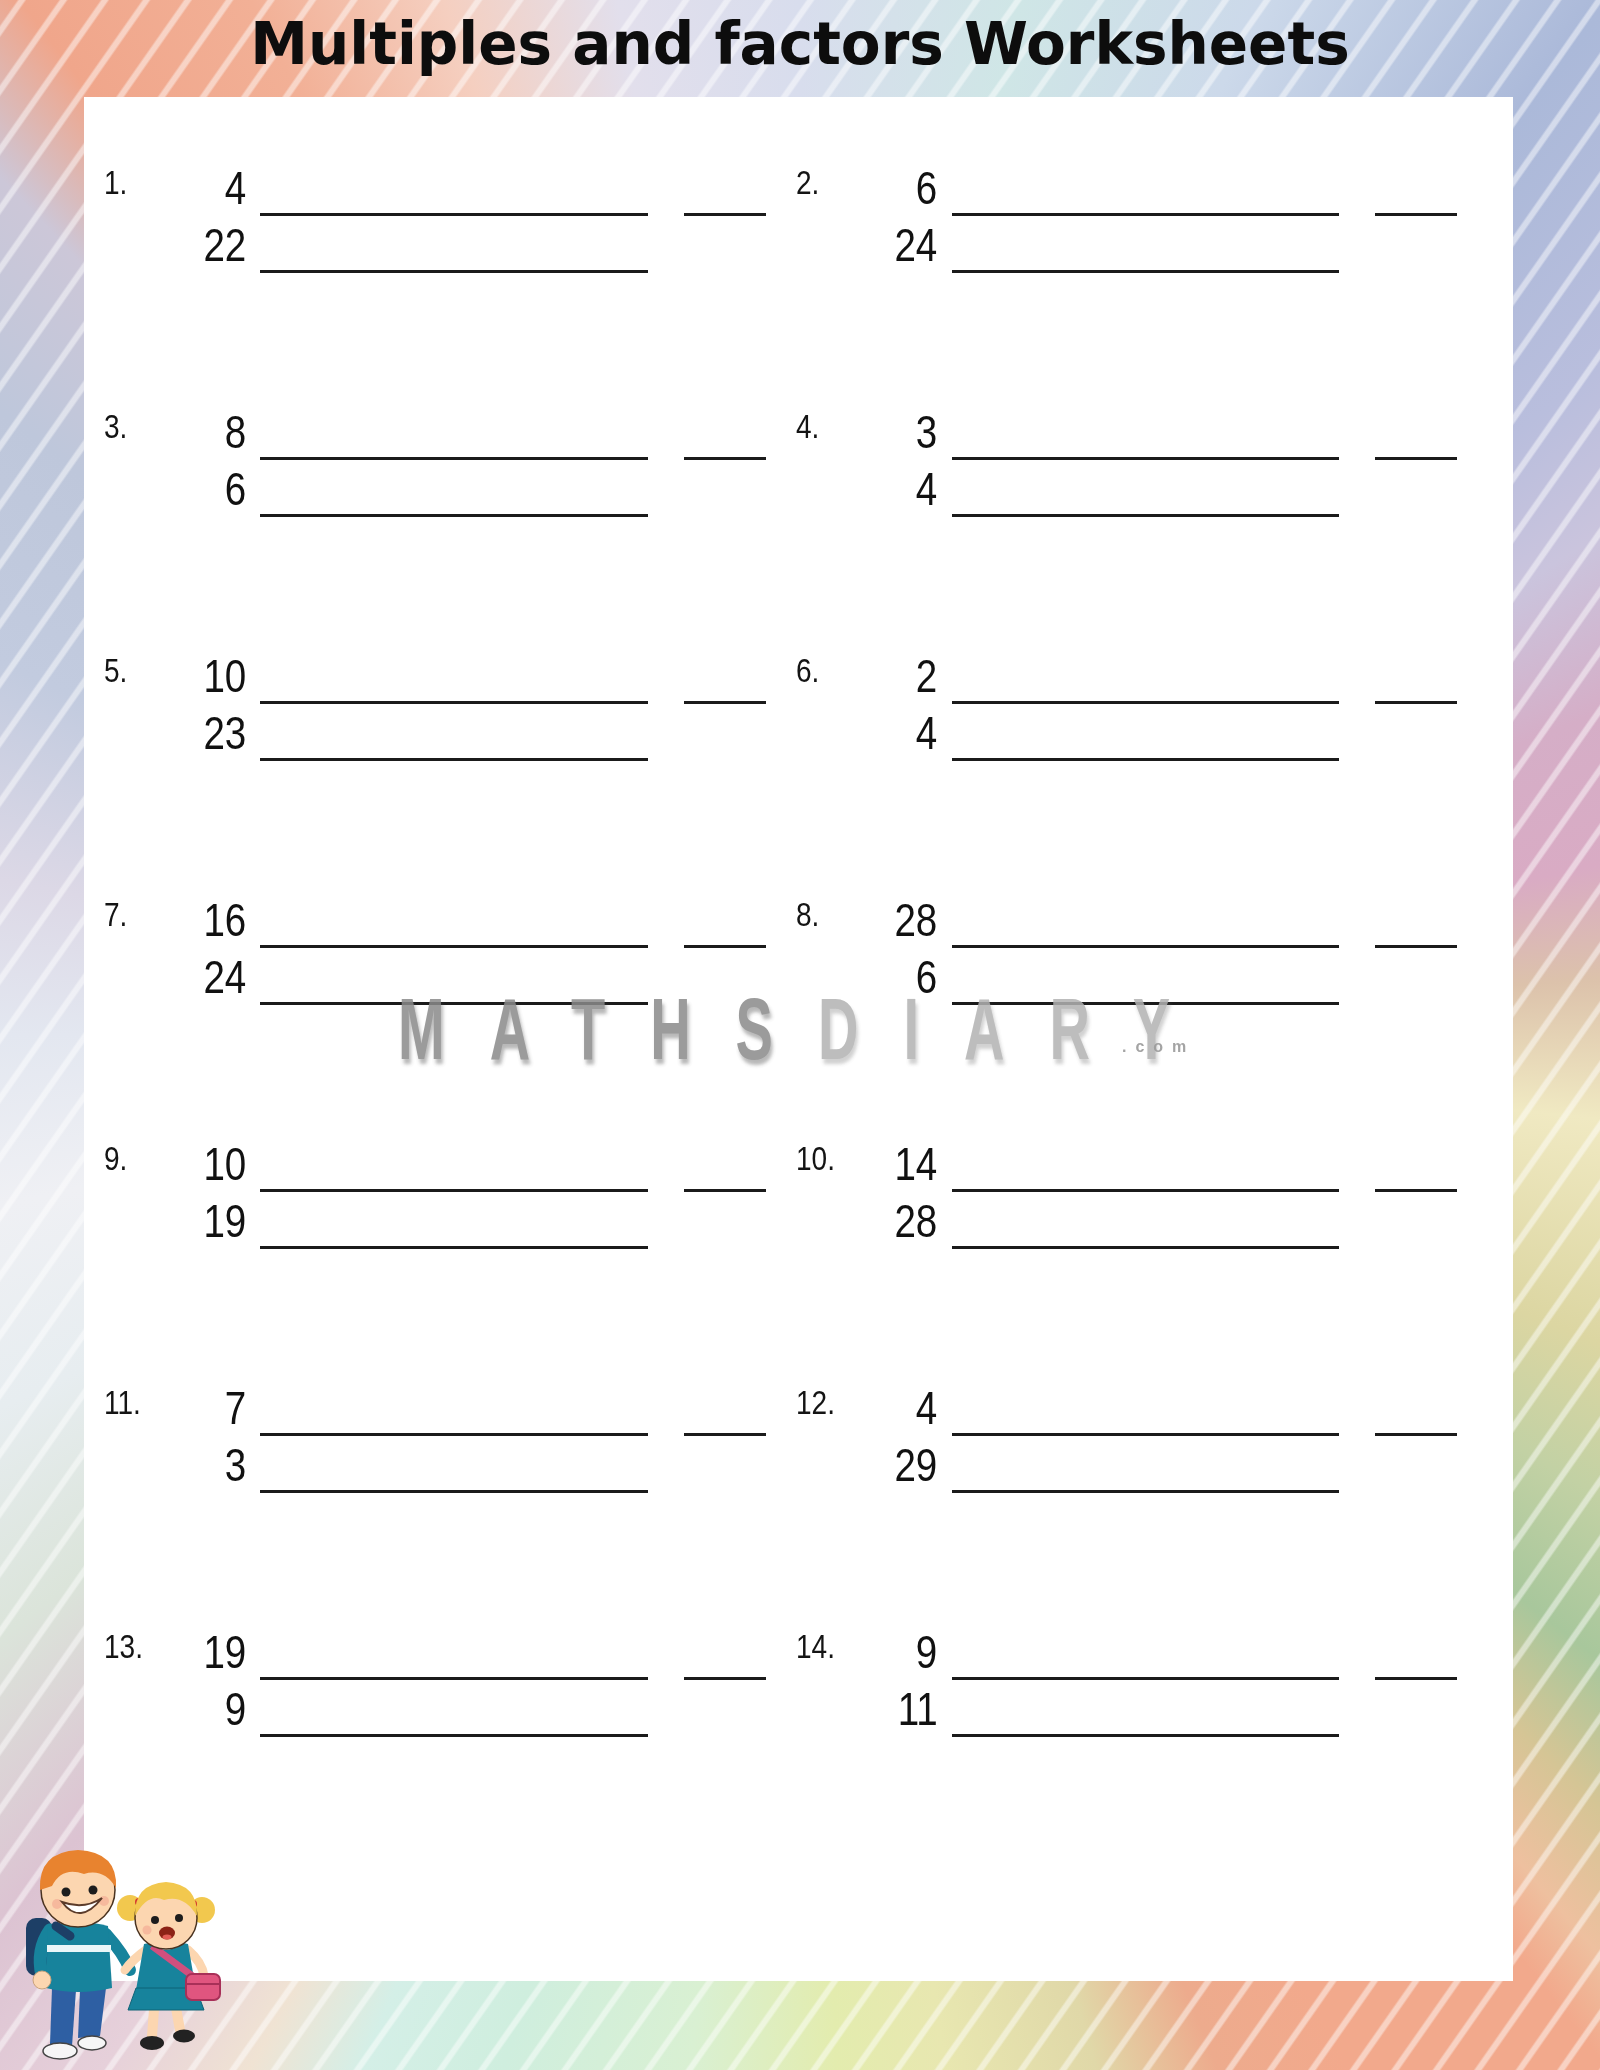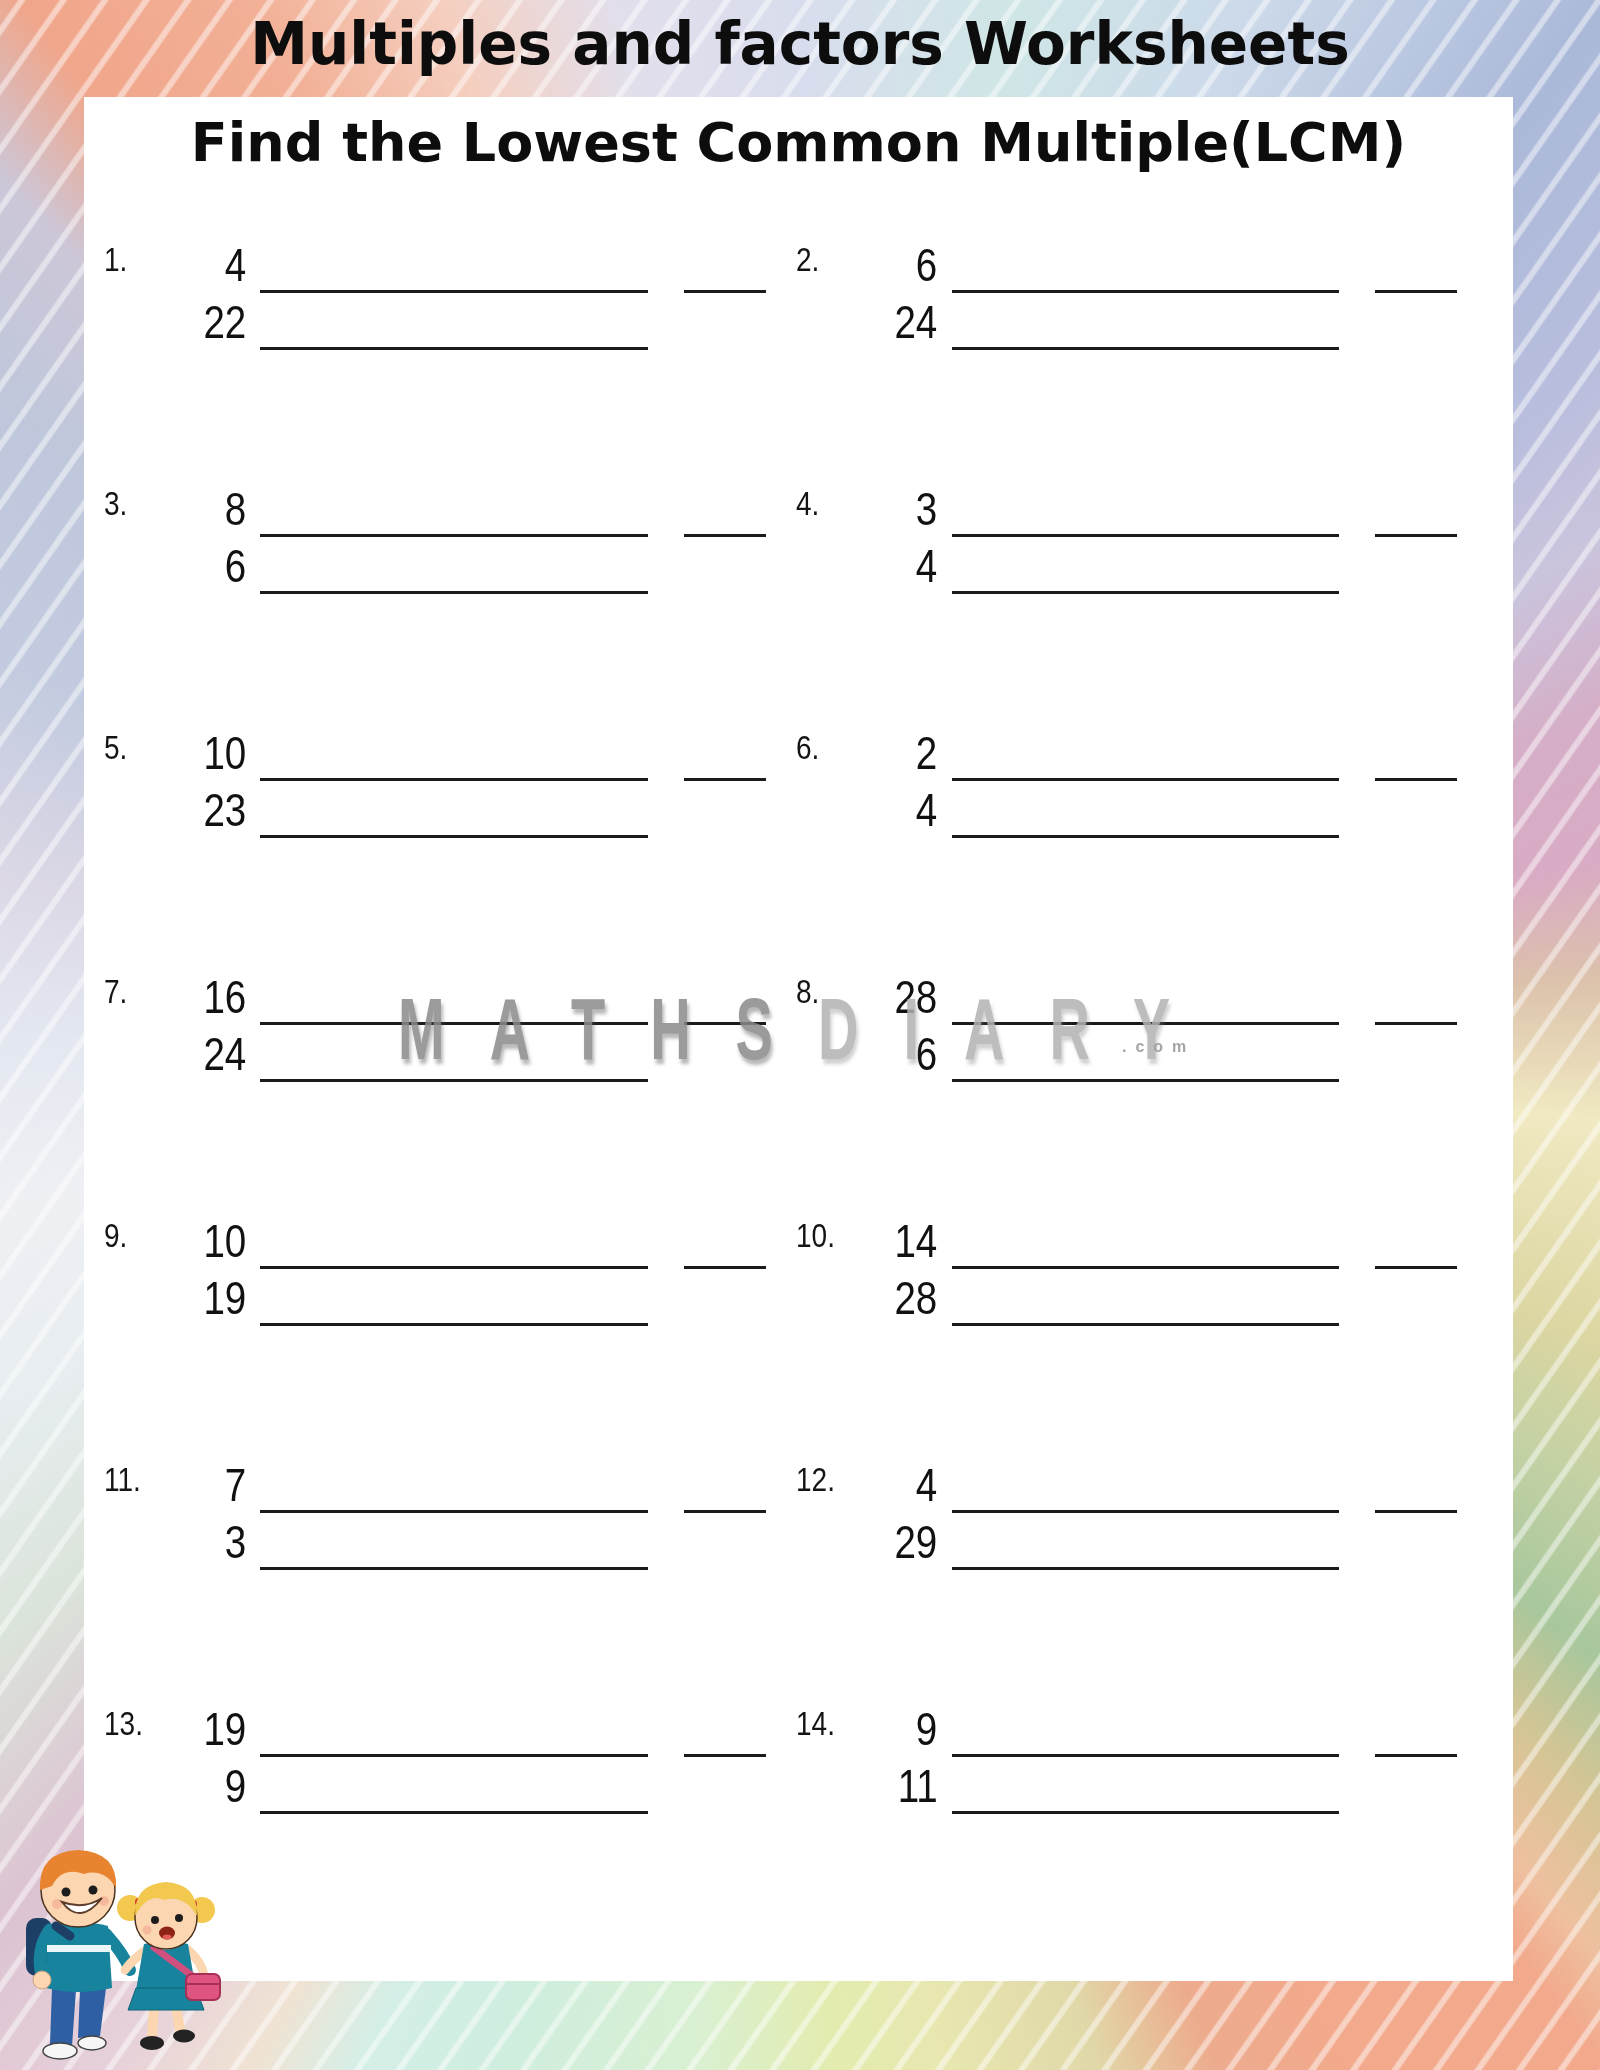--- a/index.html
+++ b/index.html
@@ -88,21 +88,20 @@
   .kids{position:absolute; left:12px; top:1838px; z-index:8;}
 </style>
 </head>
 <body>
 
 <div class="page">
 
   <div class="title">Multiples and factors Worksheets</div>
 
   <div class="panel">
-    <div class="subtitle">Find the Lowest Common Multiple(LCM)</div>
     <div class="problems">
   <div class="prob">
     <div class="p-num">1.</div>
     <div class="operand op-a">4</div>
     <div class="wline line-a"></div>
     <div class="ansline"></div>
     <div class="operand op-b">22</div>
     <div class="wline line-b"></div>
   </div>
 

